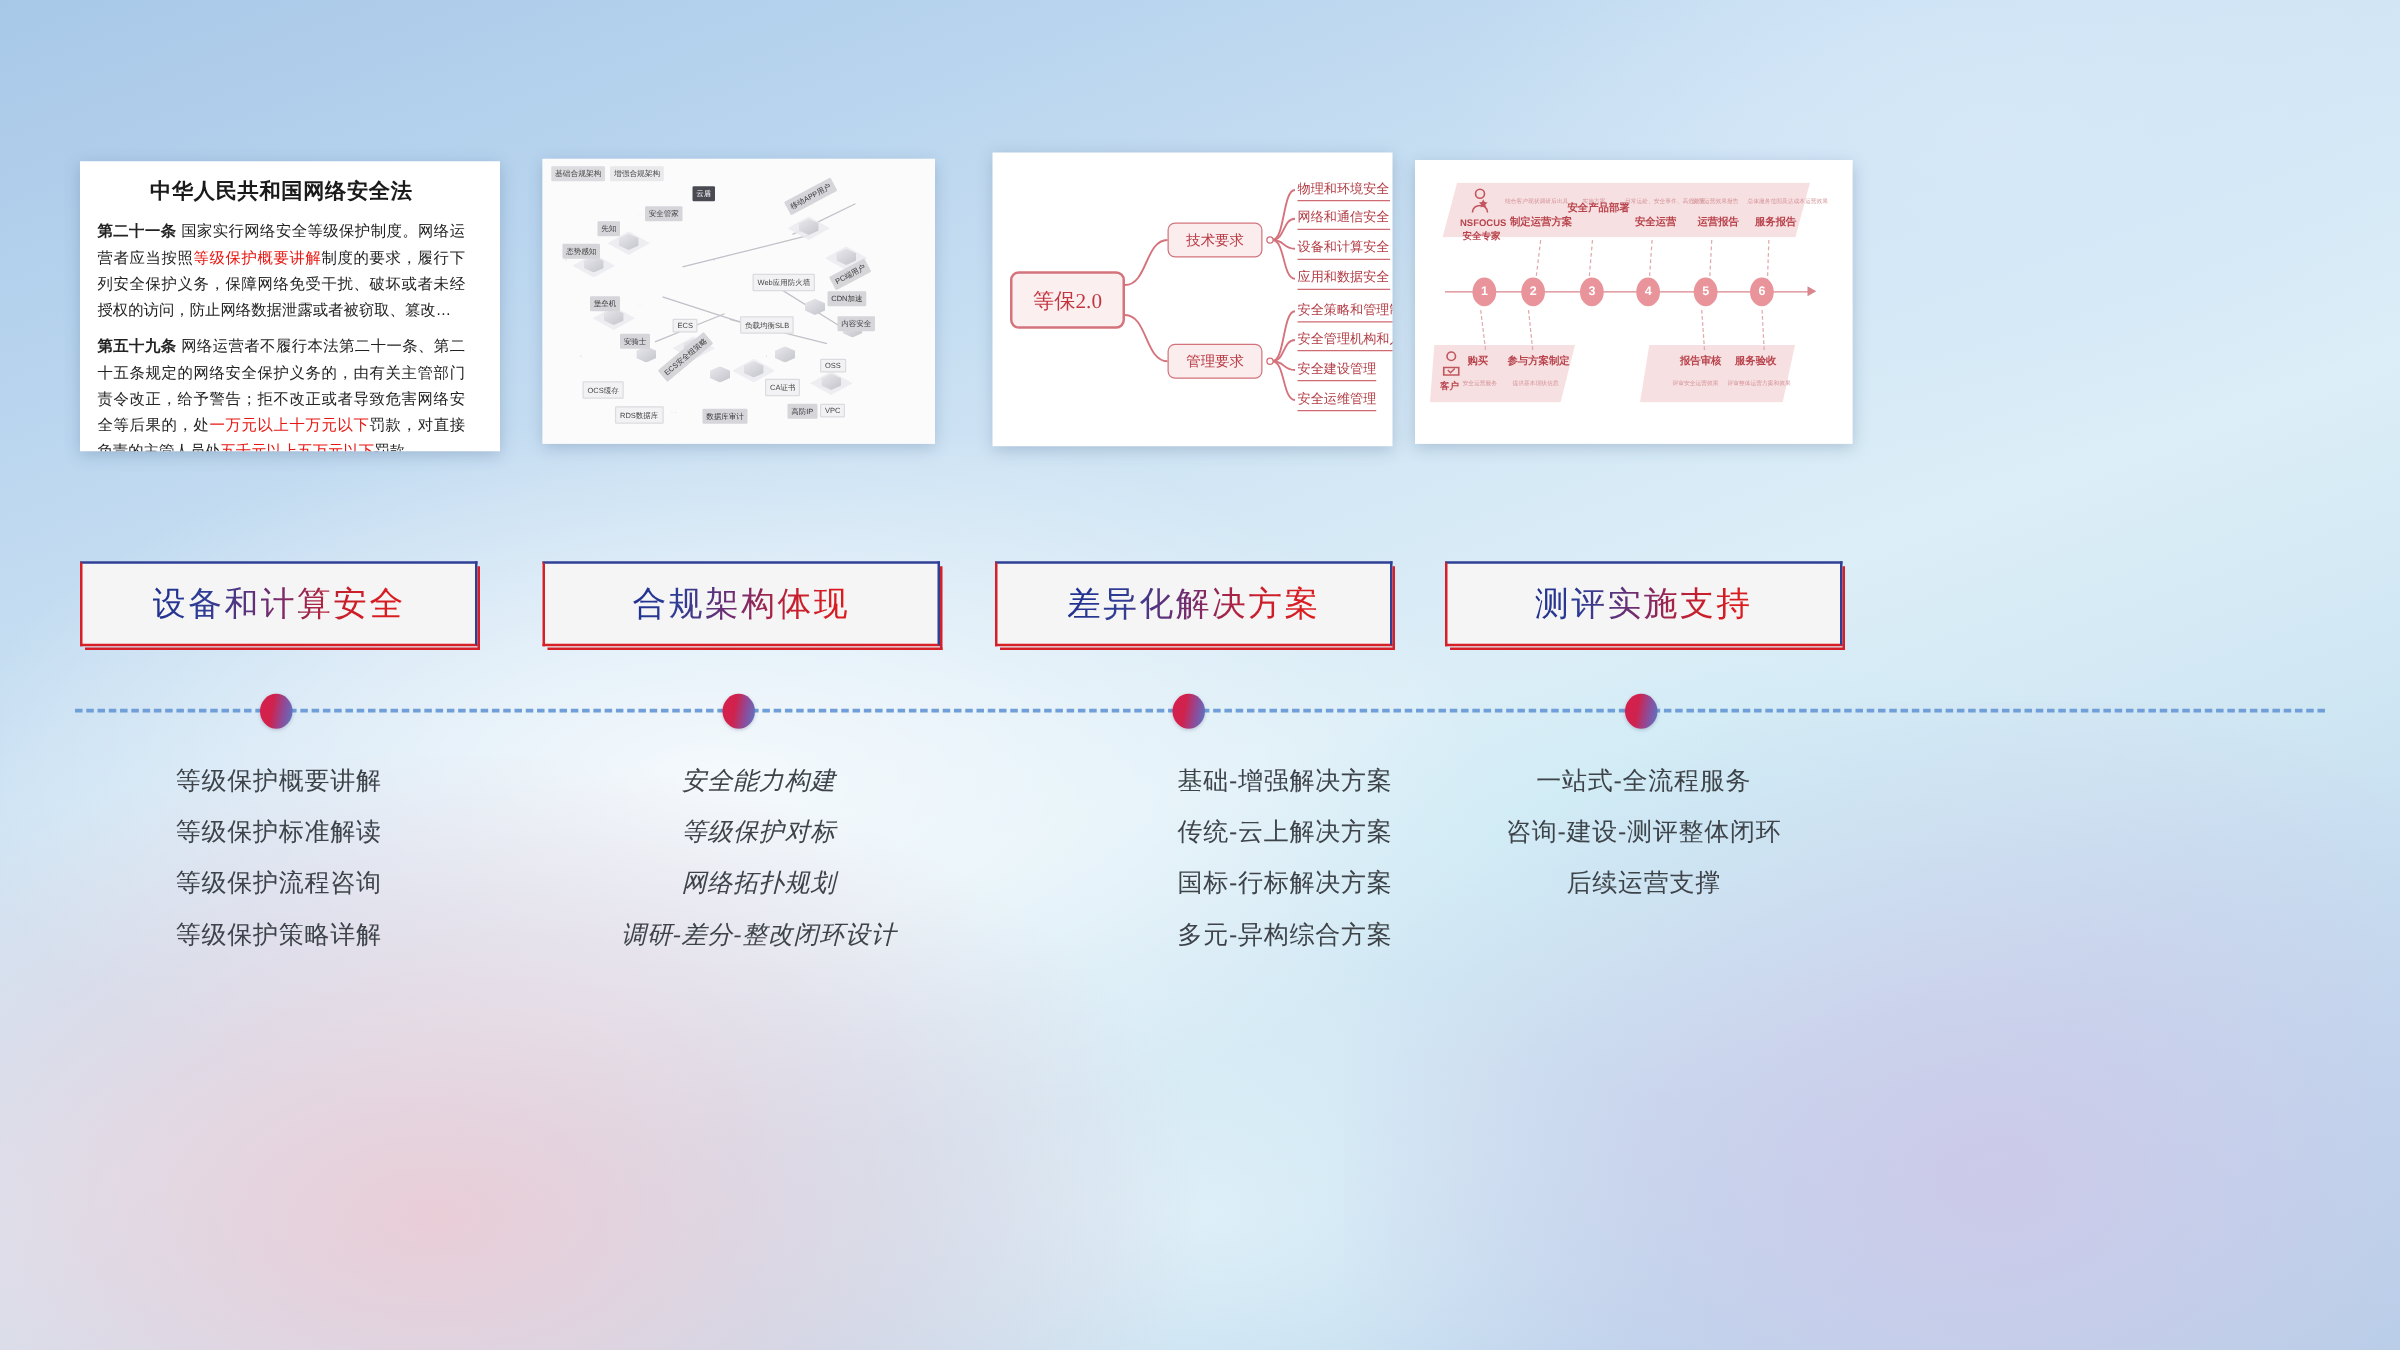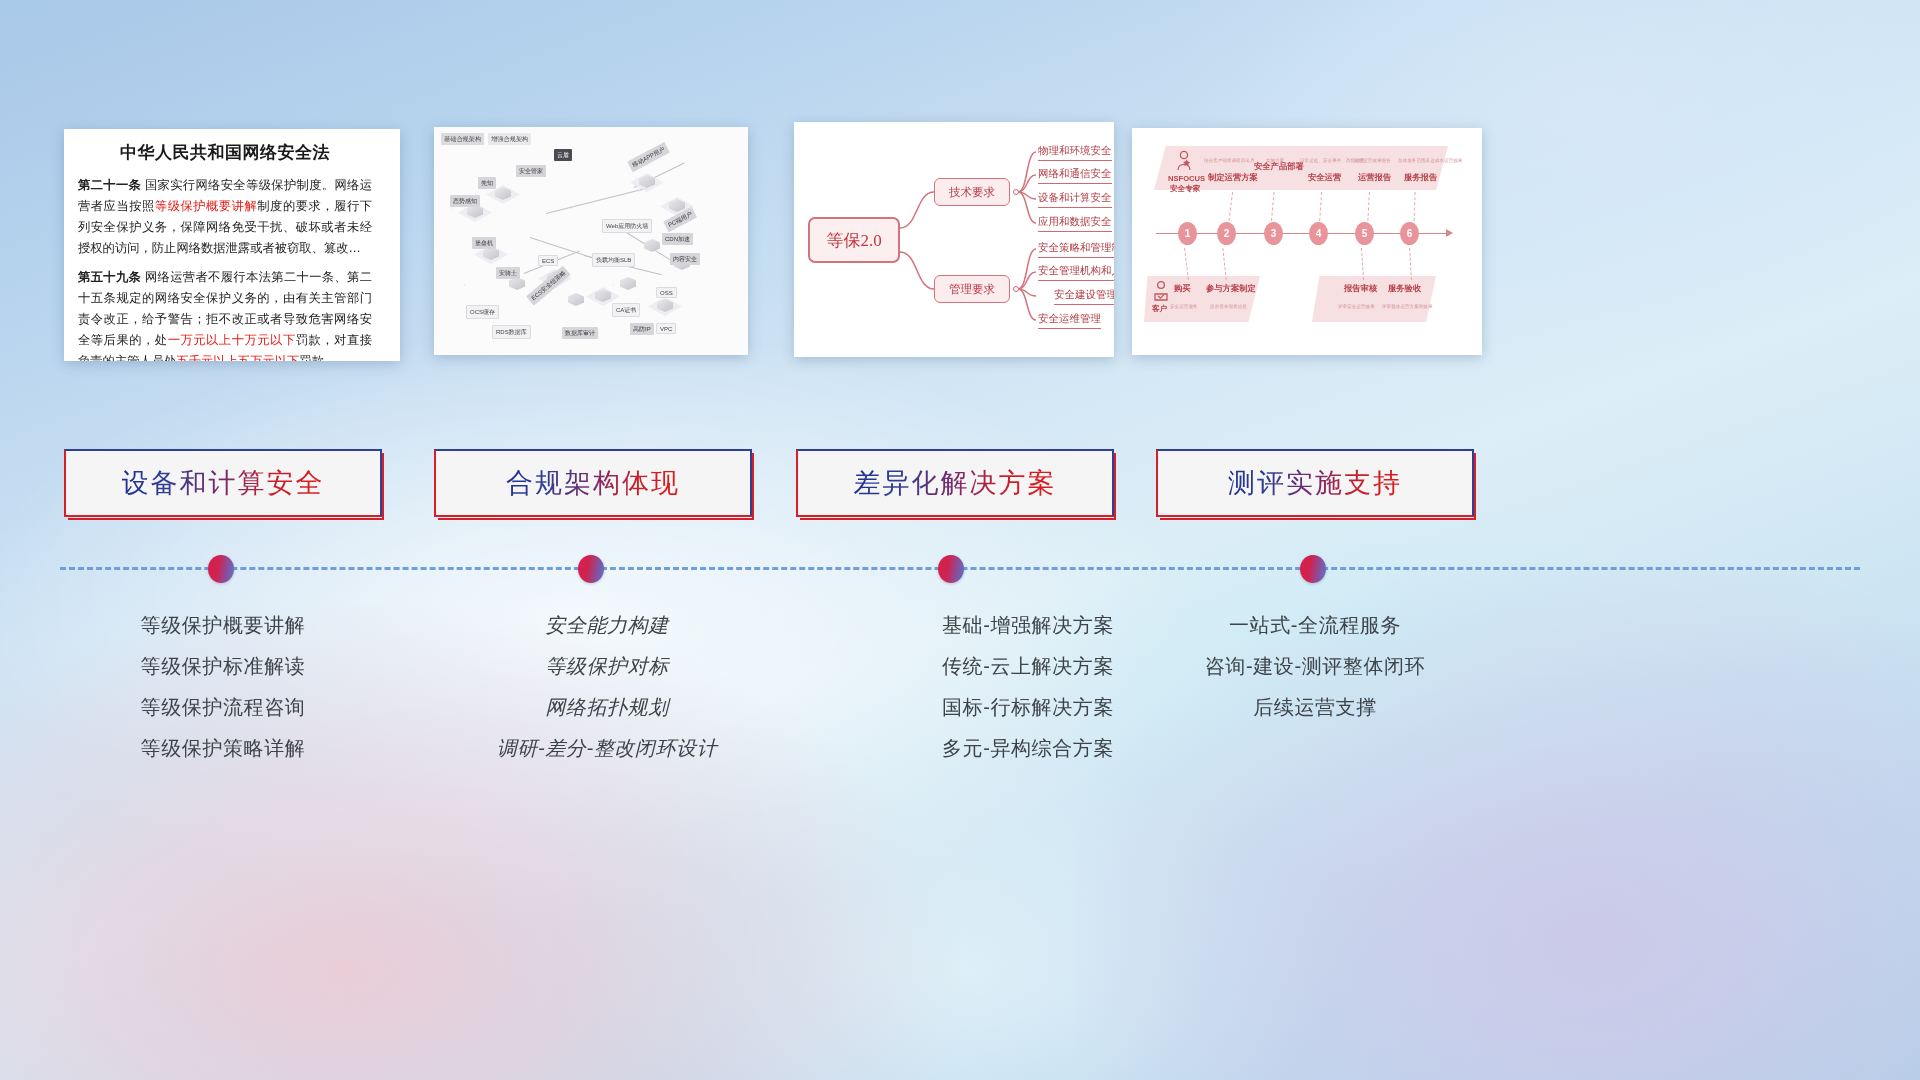--- a/index.html
+++ b/index.html
@@ -336,21 +336,21 @@
       <div class="mind-dot" style="left:219px; top:67px;"></div>
       <div class="mind-dot" style="left:219px; top:164px;"></div>
 
       <div class="mind-leaf" style="left:244px; top:22px;">物理和环境安全</div>
       <div class="mind-leaf" style="left:244px; top:45px;">网络和通信安全</div>
       <div class="mind-leaf" style="left:244px; top:69px;">设备和计算安全</div>
       <div class="mind-leaf" style="left:244px; top:93px;">应用和数据安全</div>
 
       <div class="mind-leaf" style="left:244px; top:119px;">安全策略和管理制度</div>
       <div class="mind-leaf" style="left:244px; top:142px;">安全管理机构和人员</div>
-      <div class="mind-leaf" style="left:260px; top:166px;">安全建设管理</div>
+      <div class="mind-leaf" style="left:244px; top:166px;">安全建设管理</div>
       <div class="mind-leaf" style="left:244px; top:190px;">安全运维管理</div>
     </div>
 
     <div class="card" id="card-road">
       <div class="rm"></div>
 
       <div class="rm-band-top"></div>
       <div class="rm-band-bl"></div>
       <div class="rm-band-br"></div>
 

